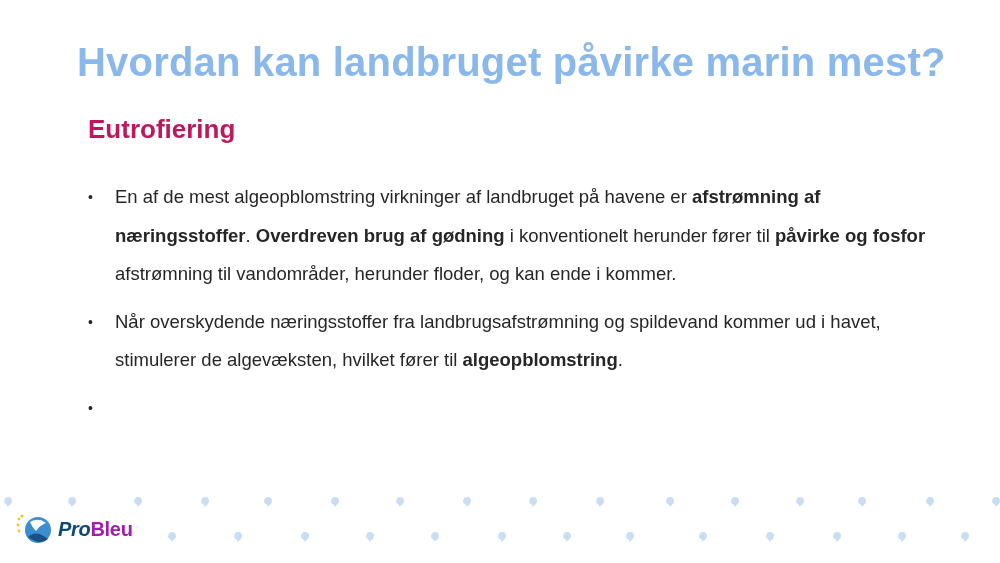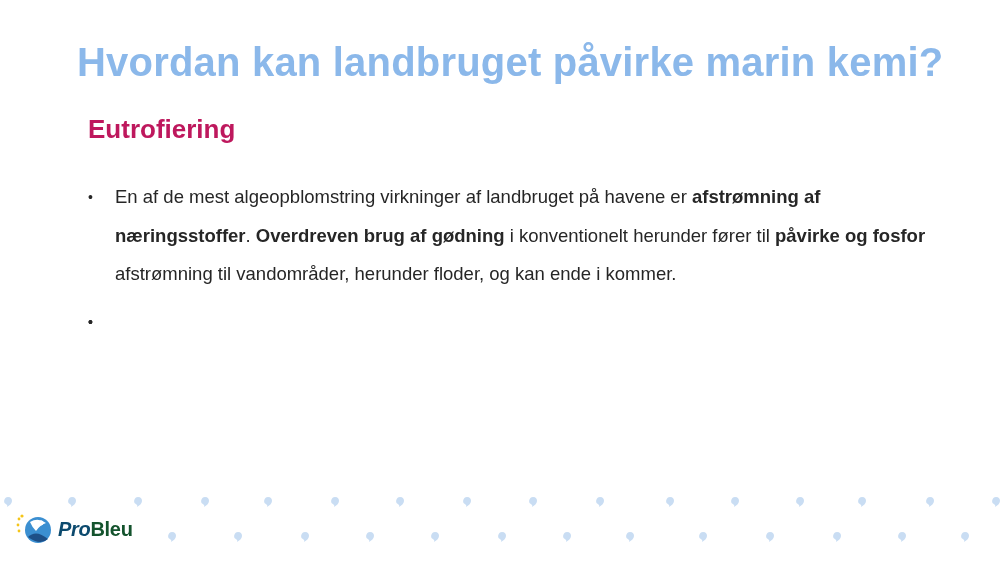--- a/index.html
+++ b/index.html
@@ -9,31 +9,31 @@
       white-space:nowrap; letter-spacing:0.2px; }
     .subtitle { position:absolute; left:88px; top:114px; font-size:26px; font-weight:bold; color:#be185d; }
     .bullets { position:absolute; left:88px; top:178px; width:850px; margin:0; padding:0; list-style:none; }
     .bullets li { position:relative; padding-left:27px; font-size:18.5px; line-height:38.5px; color:#262626; margin-bottom:9px; }
     .bullets li .dot { position:absolute; left:0; top:0; font-size:14px; }
     .bullets b { font-weight:bold; }
     .drop { position:absolute; width:8px; height:10px; }
     .logo { position:absolute; left:16px; top:513px; display:flex; align-items:center; }
     .logo-text { font-size:20px; font-weight:bold; margin-left:4px; letter-spacing:-0.3px; }
     .logo-pro { color:#0c4a6e;font-style:italic; }
-    .logo-bleu { color:#14532d; }
+    .logo-bleu { color:#a21caf; }
   </style>
 </head>
 <body>
 
-<div class="title">Hvordan kan landbruget påvirke marin kemi?</div>
+<div class="title">Hvordan kan landbruget påvirke marin mest?</div>
 <div class="subtitle">Eutrofiering</div>
 
 <ul class="bullets">
   <li><span class="dot">•</span><span class="content"><span>En af de mest algeopblomstring virkninger af landbruget på havene er </span><b>afstrømning af næringsstoffer</b><span>. </span><b>Overdreven brug af gødning</b><span> i konventionelt herunder fører til </span><b>påvirke og fosfor</b><span> afstrømning til vandområder, herunder floder, og kan ende i kommer.</span></span></li>
-  <li><span class="dot">•</span></li>
+  <li><span class="dot">•</span><span class="content"><span>Når overskydende næringsstoffer fra landbrugsafstrømning og spildevand kommer ud i havet, stimulerer de algevæksten, hvilket fører til </span><b>algeopblomstring</b><span>.</span></span></li>
   <li><span class="dot">•</span></li>
 </ul>
 
 <div id="droplets">
     <svg class="drop" viewBox="0 0 8 10" style="left: 4px; top: 497px;">
       <path d="M4 0 C7 0 8 2 8 4 C8 6.5 5.5 8.5 3 10 C4 8 2.5 7.5 1 6.5 C0 5.5 0 4 0.3 3 C1 1 2 0 4 0 Z" fill="#c9ddf3"></path>
     </svg>
     <svg class="drop" viewBox="0 0 8 10" style="left: 68px; top: 497px;">
       <path d="M4 0 C7 0 8 2 8 4 C8 6.5 5.5 8.5 3 10 C4 8 2.5 7.5 1 6.5 C0 5.5 0 4 0.3 3 C1 1 2 0 4 0 Z" fill="#c9ddf3"></path>
     </svg>

